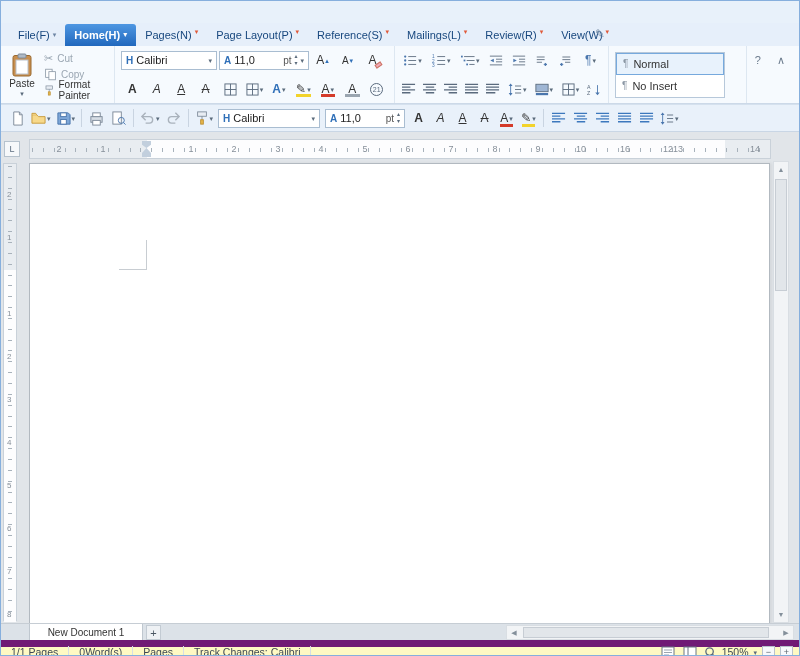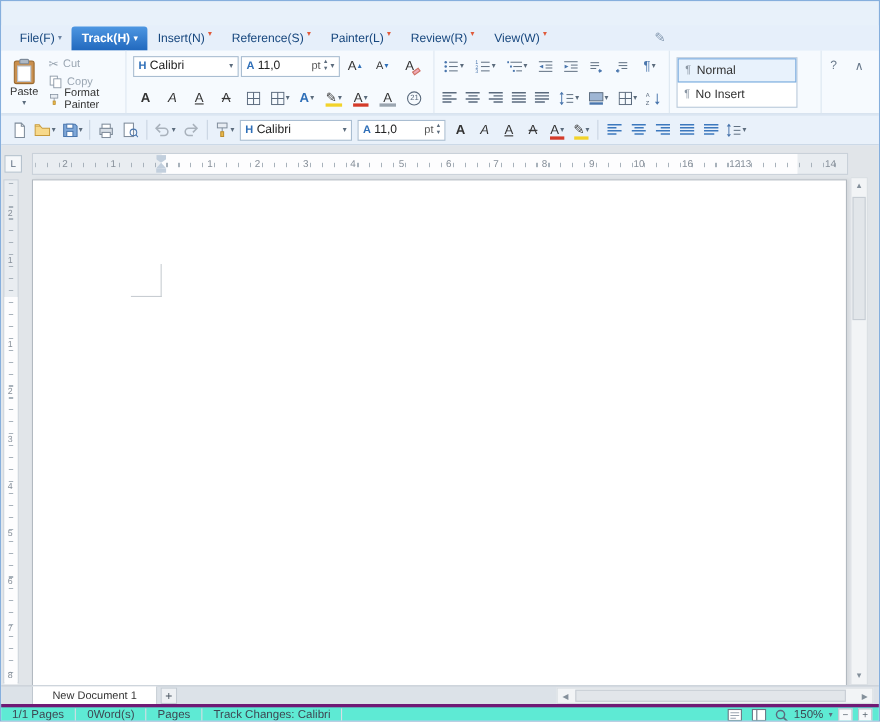--- a/index.html
+++ b/index.html
@@ -90,21 +90,21 @@
   
   .tabrow{position:absolute;top:622px;left:0;right:0;height:17px;background:#dce2e8;border-top:1px solid #c6cdd4}
   .doctab{position:absolute;left:28px;top:0;width:114px;height:17px;background:#fff;border-left:1px solid #bfc7cf;border-right:1px solid #bfc7cf;font-size:10px;color:#333;display:flex;align-items:center;justify-content:center}
   .addtab{position:absolute;left:145px;top:1px;width:15px;height:15px;font-size:11px;color:#4a5662;display:flex;align-items:center;justify-content:center;border:1px solid #c3cbd3;background:#eef1f4}
   .hscroll{position:absolute;left:505px;top:1px;width:288px;height:15px;background:#f2f4f6;border:1px solid #d9dee3;display:flex;align-items:center}
   .harrow{width:14px;text-align:center;font-size:7px;color:#84909b}
   .htrack{flex:1;position:relative;height:100%}
   .hthumb{position:absolute;left:2px;top:1px;bottom:1px;width:246px;background:#e2e6ea;border:1px solid #c7cdd4}
 
   
-  .statusbar{position:absolute;top:639px;left:0;right:0;height:17px;background:#5eead4;border-top:3px solid #701a75;display:flex;align-items:center;font-size:10.5px;color:#3e4854}
+  .statusbar{position:absolute;top:639px;left:0;right:0;height:17px;background:#fef9c3;border-top:7px solid #701a75;display:flex;align-items:center;font-size:10.5px;color:#3e4854}
   .stitem{padding:0 10px;border-right:1px solid #d6dde4;height:13px;display:flex;align-items:center;white-space:nowrap}
   .stright{margin-left:auto;display:flex;align-items:center;gap:5px;padding-right:6px}
   .vbtn{width:17px;height:14px;display:flex;align-items:center;justify-content:center}
   .zbtn{width:13px;height:13px;border:1px solid #b9c2cc;background:#f7f9fb;display:flex;align-items:center;justify-content:center;font-size:9px;color:#5a6670}
   .zoomtxt{font-size:10.5px;color:#3e4854}
 </style>
 </head>
 <body>
 
 <svg width="0" height="0" style="position:absolute">
@@ -243,33 +243,37 @@
 
 <div class="win">
 
 
   <div class="menubar">
     <div class="mtab">
         <span>File(F)</span>
         <span class="graycaret">▾</span>
       </div>
     <div class="mtab active">
-        <span>Track(H)</span>
+        <span>Home(H)</span>
         <span class="whitecaret">▾</span>
       </div>
     <div class="mtab">
-        <span>Insert(N)</span>
+        <span>Pages(N)</span>
+        <span class="redcaret">▾</span>
+      </div>
+    <div class="mtab">
+        <span>Page Layout(P)</span>
         <span class="redcaret">▾</span>
       </div>
     <div class="mtab">
         <span>Reference(S)</span>
         <span class="redcaret">▾</span>
       </div>
     <div class="mtab">
-        <span>Painter(L)</span>
+        <span>Mailings(L)</span>
         <span class="redcaret">▾</span>
       </div>
     <div class="mtab">
         <span>Review(R)</span>
         <span class="redcaret">▾</span>
       </div>
     <div class="mtab">
         <span>View(W)</span>
         <span class="redcaret">▾</span>
       </div>

